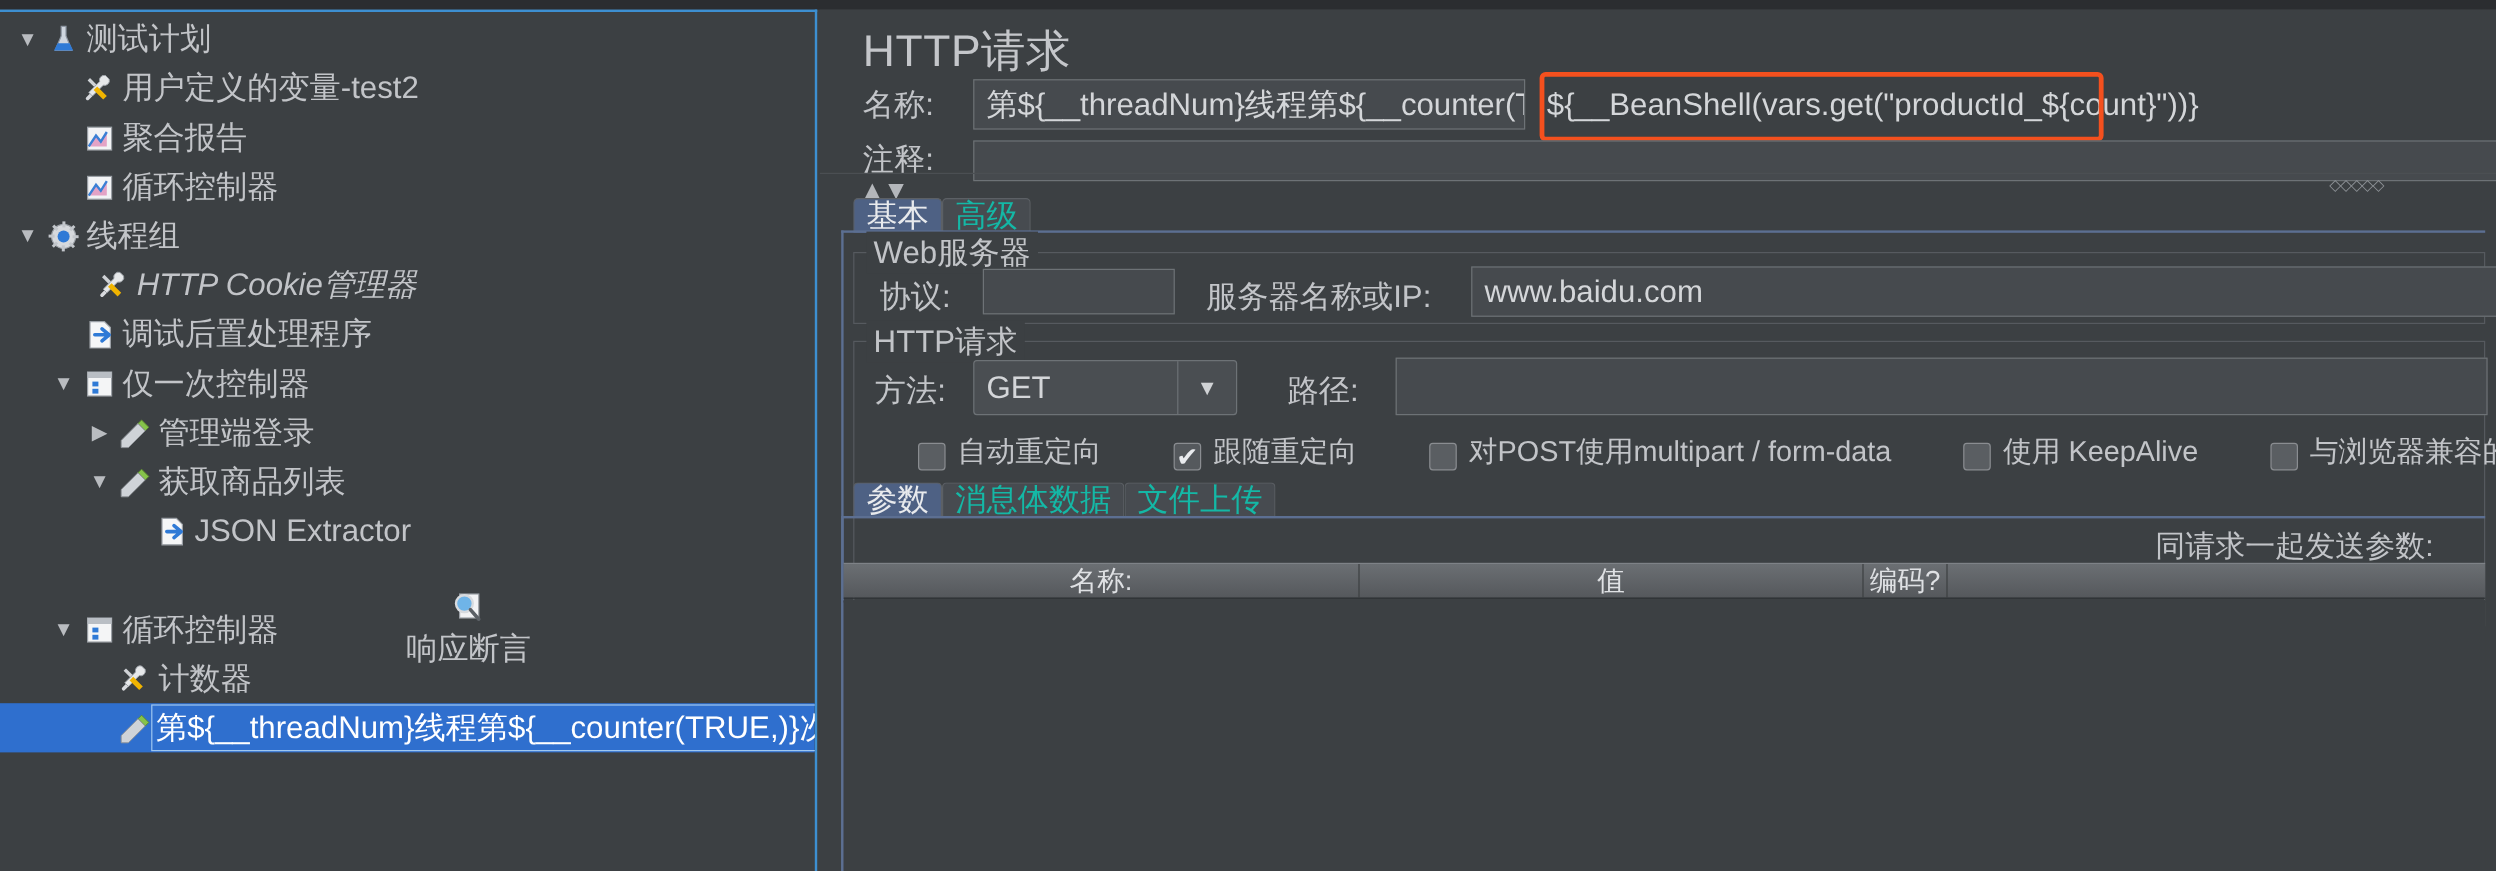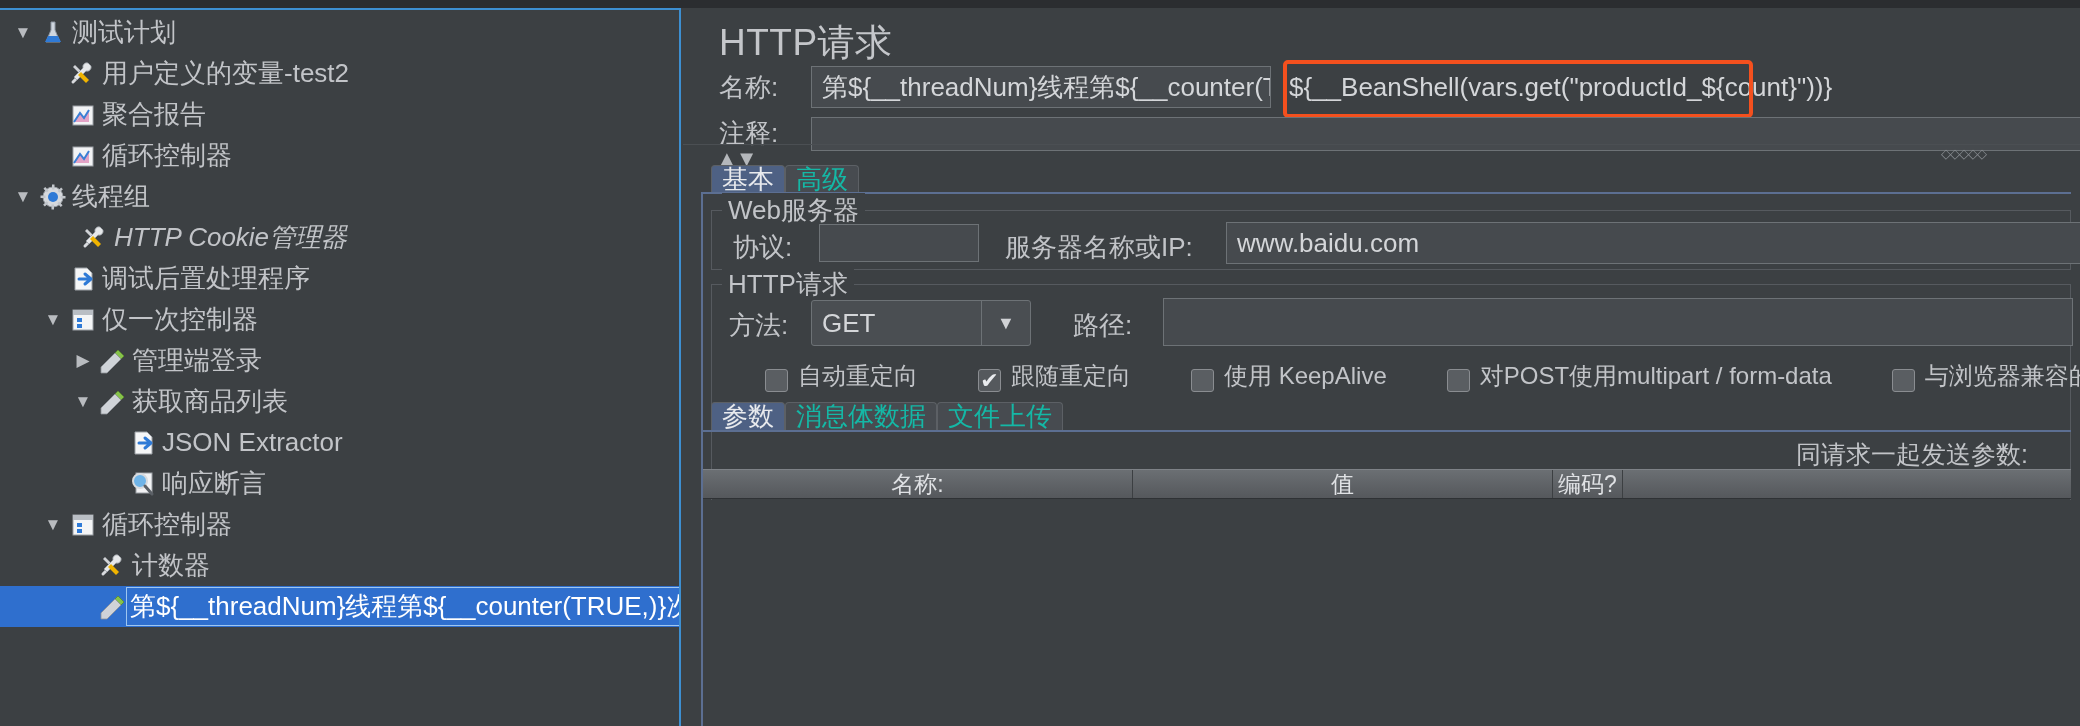--- a/index.html
+++ b/index.html
@@ -284,21 +284,21 @@
         <div class="tree-row" style="padding-left: 100px;">
           <span class="twisty blank"></span>
           <span class="ticon">
             <svg width="28" height="28" viewBox="0 0 28 28">
               <path d="M6 3h12l5 5v17H6z" fill="#f5f6f7" stroke="#9ba0a6"></path>
               <path d="M10 14h10M16 9l6 5-6 5" stroke="#2f7ad6" stroke-width="3" fill="none" stroke-linecap="round" stroke-linejoin="round"></path>
             </svg>
           </span>
           <span class="tlabel">JSON Extractor</span>
         </div>
-        <div class="tree-row" style="padding-left: 100px;">
+        <div class="tree-row" style="padding-left: 100px; flex-direction: column;">
           <span class="twisty blank"></span>
           <span class="ticon">
             <svg width="28" height="28" viewBox="0 0 28 28">
               <rect x="7" y="3" width="16" height="20" fill="#f1f2f4" stroke="#9ba0a6"></rect>
               <circle cx="11" cy="11" r="7" fill="#6fb4e8" stroke="#d7dade" stroke-width="2"></circle>
               <path d="M16 16l7 8" stroke="#5b6066" stroke-width="3" stroke-linecap="round"></path>
             </svg>
           </span>
           <span class="tlabel">响应断言</span>
         </div>
@@ -389,25 +389,25 @@
         <label class="chk">
           <span class="chkbox"></span>
           <span class="ctext">自动重定向</span>
         </label>
         <label class="chk">
           <span class="chkbox on">✔</span>
           <span class="ctext">跟随重定向</span>
         </label>
         <label class="chk">
           <span class="chkbox"></span>
-          <span class="ctext">使用 KeepAlive</span>
+          <span class="ctext">对POST使用multipart / form-data</span>
         </label>
         <label class="chk">
           <span class="chkbox"></span>
-          <span class="ctext">对POST使用multipart / form-data</span>
+          <span class="ctext">使用 KeepAlive</span>
         </label>
         <label class="chk">
           <span class="chkbox"></span>
           <span class="ctext">与浏览器兼容的头</span>
         </label>
       </div>
 
     <div class="tabbar2" id="inner-tabs">
         <div class="tab active">参数</div>
         <div class="tab">消息体数据</div>

